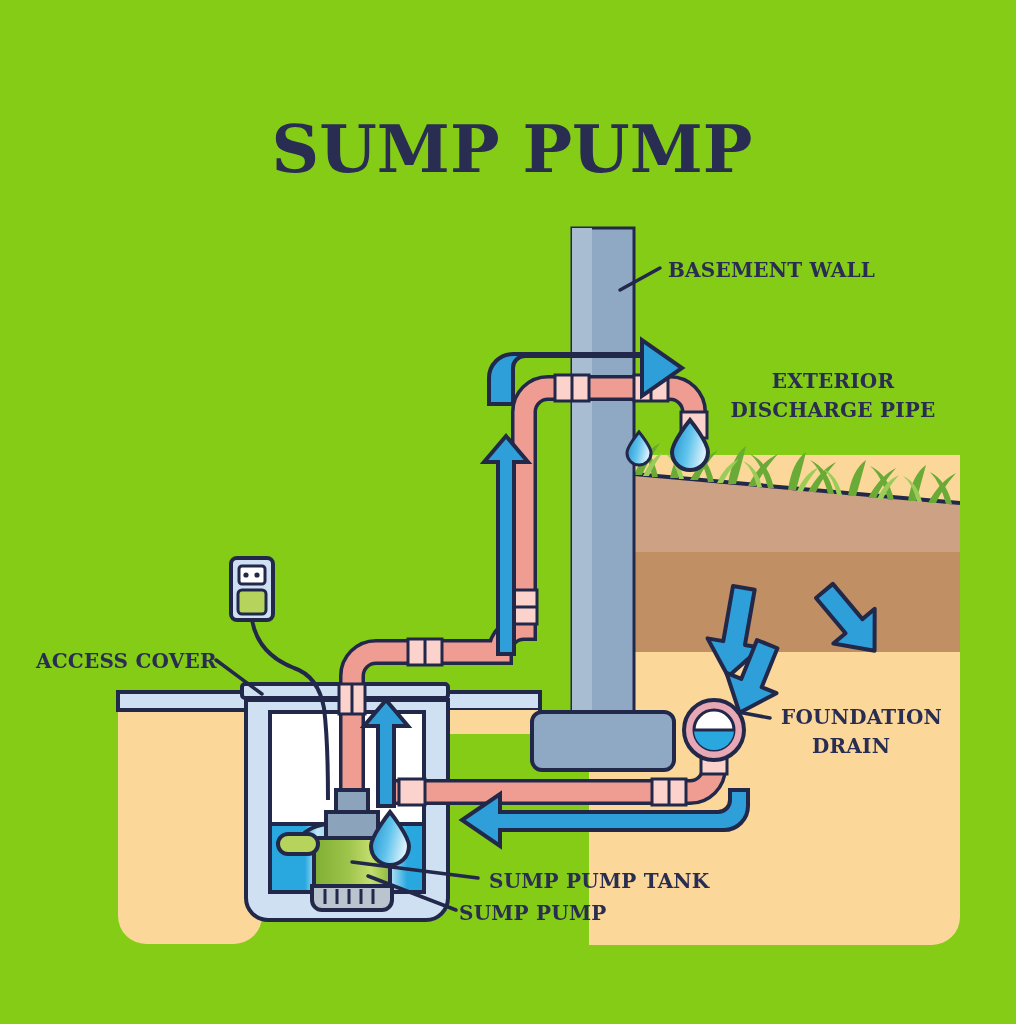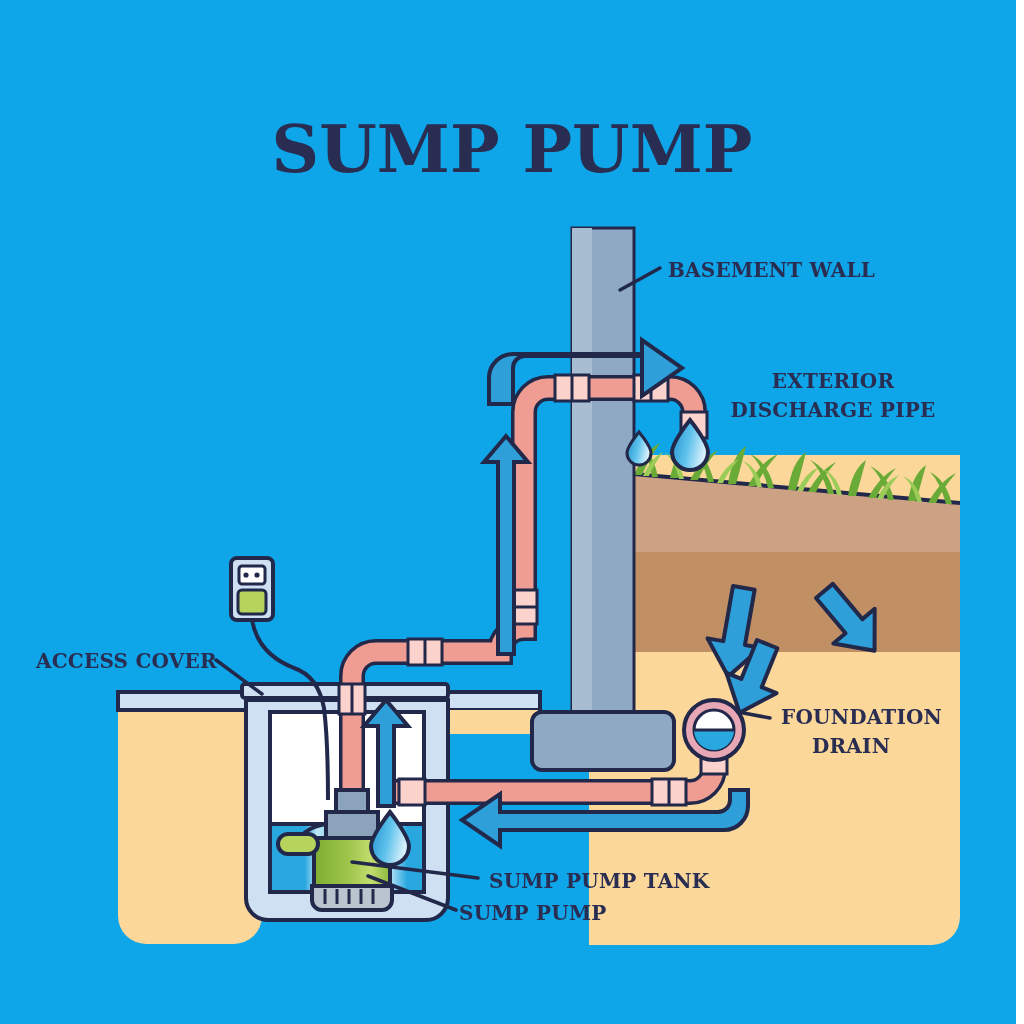--- a/index.html
+++ b/index.html
@@ -1,18 +1,18 @@
 <!DOCTYPE html>
 <html><head>
 <meta charset="utf-8">
 <style>
   html,body{margin:0;padding:0;background:#ffffff;}
   body{width:1024px;height:1024px;overflow:hidden;
        font-family:"Liberation Serif",serif;}
-  #stage{position:relative;width:1016px;height:1024px;background:#0ea5e9;}
+  #stage{position:relative;width:1016px;height:1024px;background:#84cc16;}
   svg{display:block;}
   .ttl{font-family:"DejaVu Serif",serif;font-weight:bold;fill:#2a2d52;}
   .lbl{font-family:"DejaVu Serif",serif;font-weight:bold;fill:#2a2d52;
        font-size:20px;letter-spacing:0.2px;}
 </style>
 </head>
 <body>
 
 <div id="stage">
 <svg width="1024" height="1024" viewBox="0 0 1024 1024">

